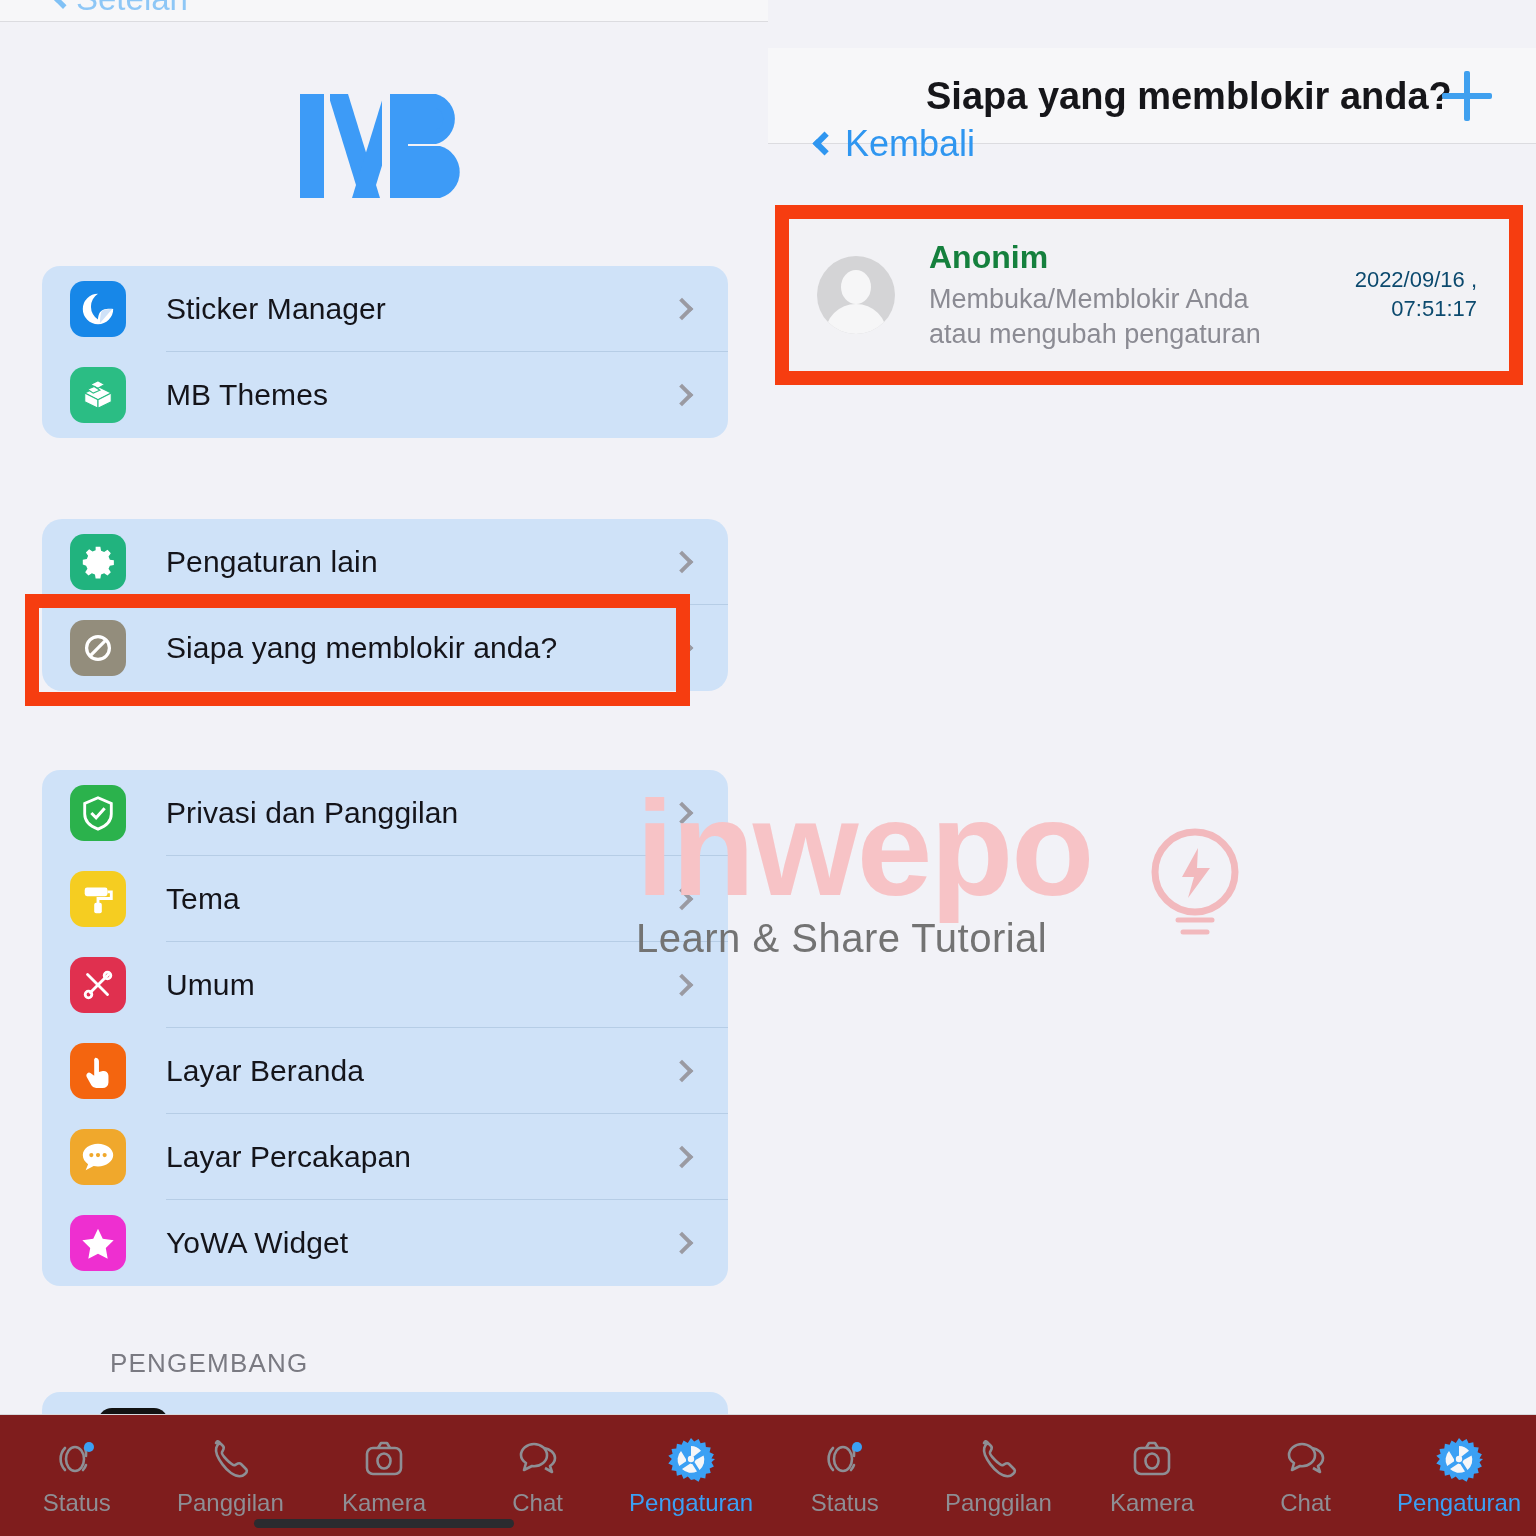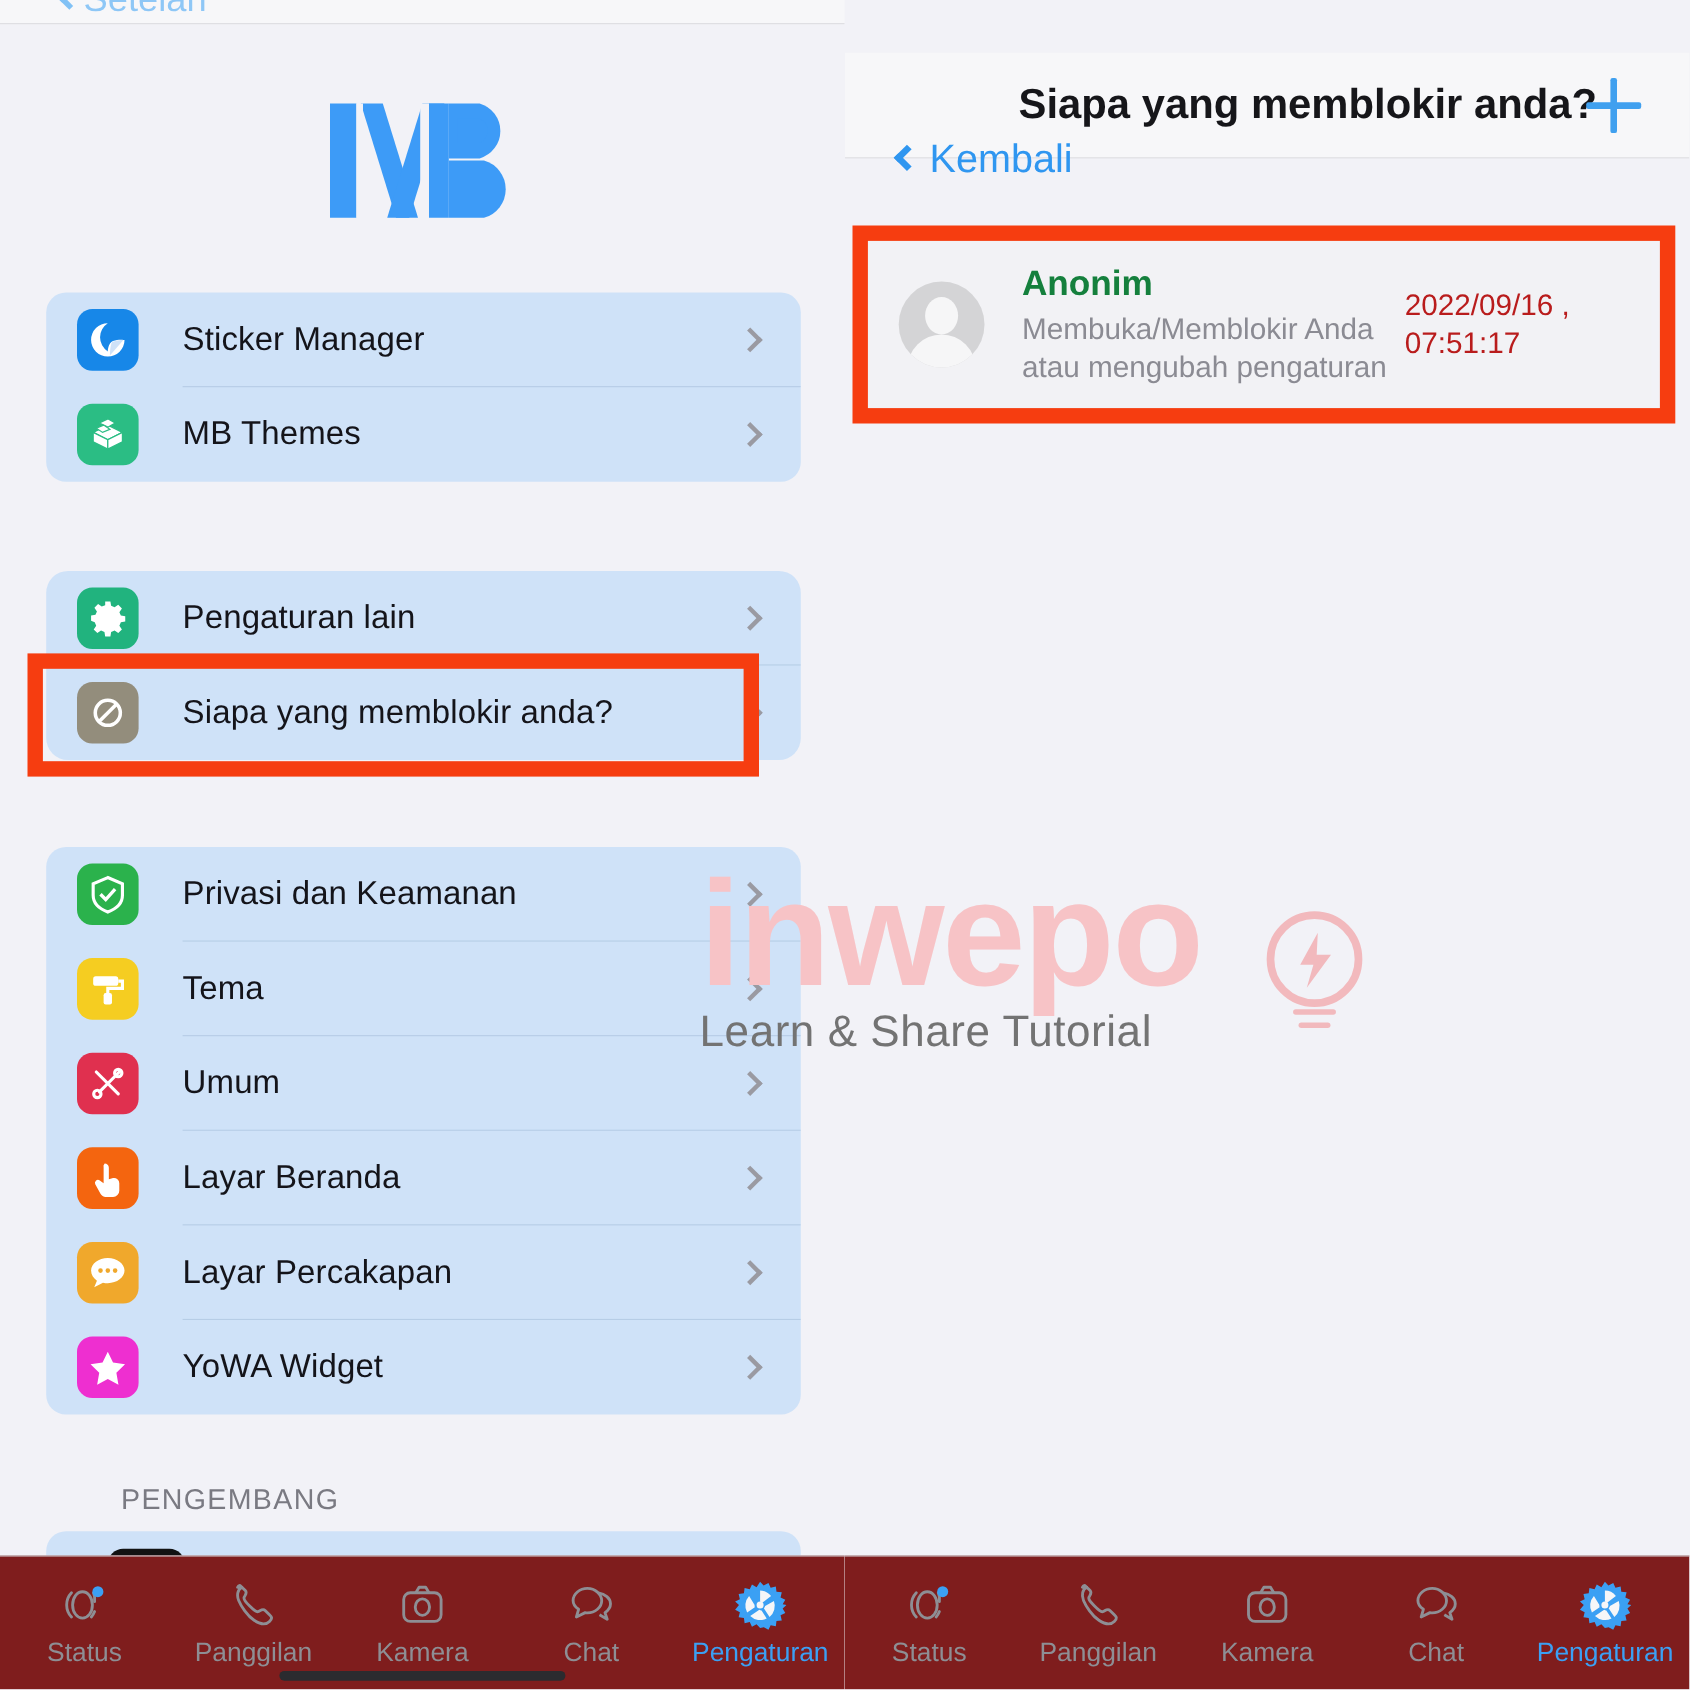--- a/index.html
+++ b/index.html
@@ -131,22 +131,22 @@
   }
   .avatar { width: 78px; height: 78px; border-radius: 50%; background: #d4d4d6;
             flex: 0 0 78px; position: relative; overflow: hidden; }
   .avatar .head { position: absolute; left: 50%; top: 14px; transform: translateX(-50%);
                   width: 30px; height: 34px; border-radius: 50%; background: #f6f6f7; }
   .avatar .body { position: absolute; left: 50%; bottom: -12px; transform: translateX(-50%);
                   width: 62px; height: 42px; border-radius: 31px 31px 0 0; background: #f6f6f7; }
   .bk-mid { flex: 1 1 auto; margin-left: 34px; }
   .bk-name { font-size: 32px; font-weight: bold; color: #15803d; margin-bottom: 6px; }
   .bk-sub { font-size: 27px; color: #8b8b93; line-height: 1.26; }
-  .bk-time { flex: 0 0 auto; font-size: 27px; color: #b91c1c; line-height: 1.3;
-             text-align: left; width: 200px; }
+  .bk-time { flex: 0 0 auto; font-size: 22px; color: #0c4a6e; line-height: 1.3;
+             text-align: right; width: 200px; }
 
   
   .tabbar {
     position: absolute; bottom: 0; left: 0; width: 768px; height: 122px;
     background: #7f1d1d;
     border-top: 1px solid #d8d8dc;
     display: flex; align-items: center; justify-content: space-around;
     padding-top: 0;
   }
   .tab { width: 150px; display: flex; flex-direction: column; align-items: center; gap: 6px; }
@@ -256,21 +256,21 @@
     </div>
 
     <div class="card" style="top:770px;">
       <div class="row">
         <div class="ico" style="background:#2bb24c">
           <svg viewBox="0 0 40 40">
               <path d="M20 4 6 10v11c0 8 6 13 14 16 8-3 14-8 14-16V10z" fill="none" stroke="#fff" stroke-width="3"></path>
               <polyline points="13,20 18,25 27,15" fill="none" stroke="#fff" stroke-width="3.2"></polyline>
             </svg>
         </div>
-        <div class="lbl">Privasi dan Keamanan</div>
+        <div class="lbl">Privasi dan Panggilan</div>
         <div class="chev"></div>
         <div class="sep"></div>
       </div>
       <div class="row">
         <div class="ico" style="background:#f5cd21">
           <svg viewBox="0 0 40 40">
               <rect x="6" y="8" width="24" height="9" rx="2.5" fill="#fff"></rect>
               <path d="M30 12.5h4v7H20v5" stroke="#fff" stroke-width="3" fill="none"></path>
               <rect x="16" y="24" width="8" height="11" rx="2" fill="#fff"></rect>
             </svg>

